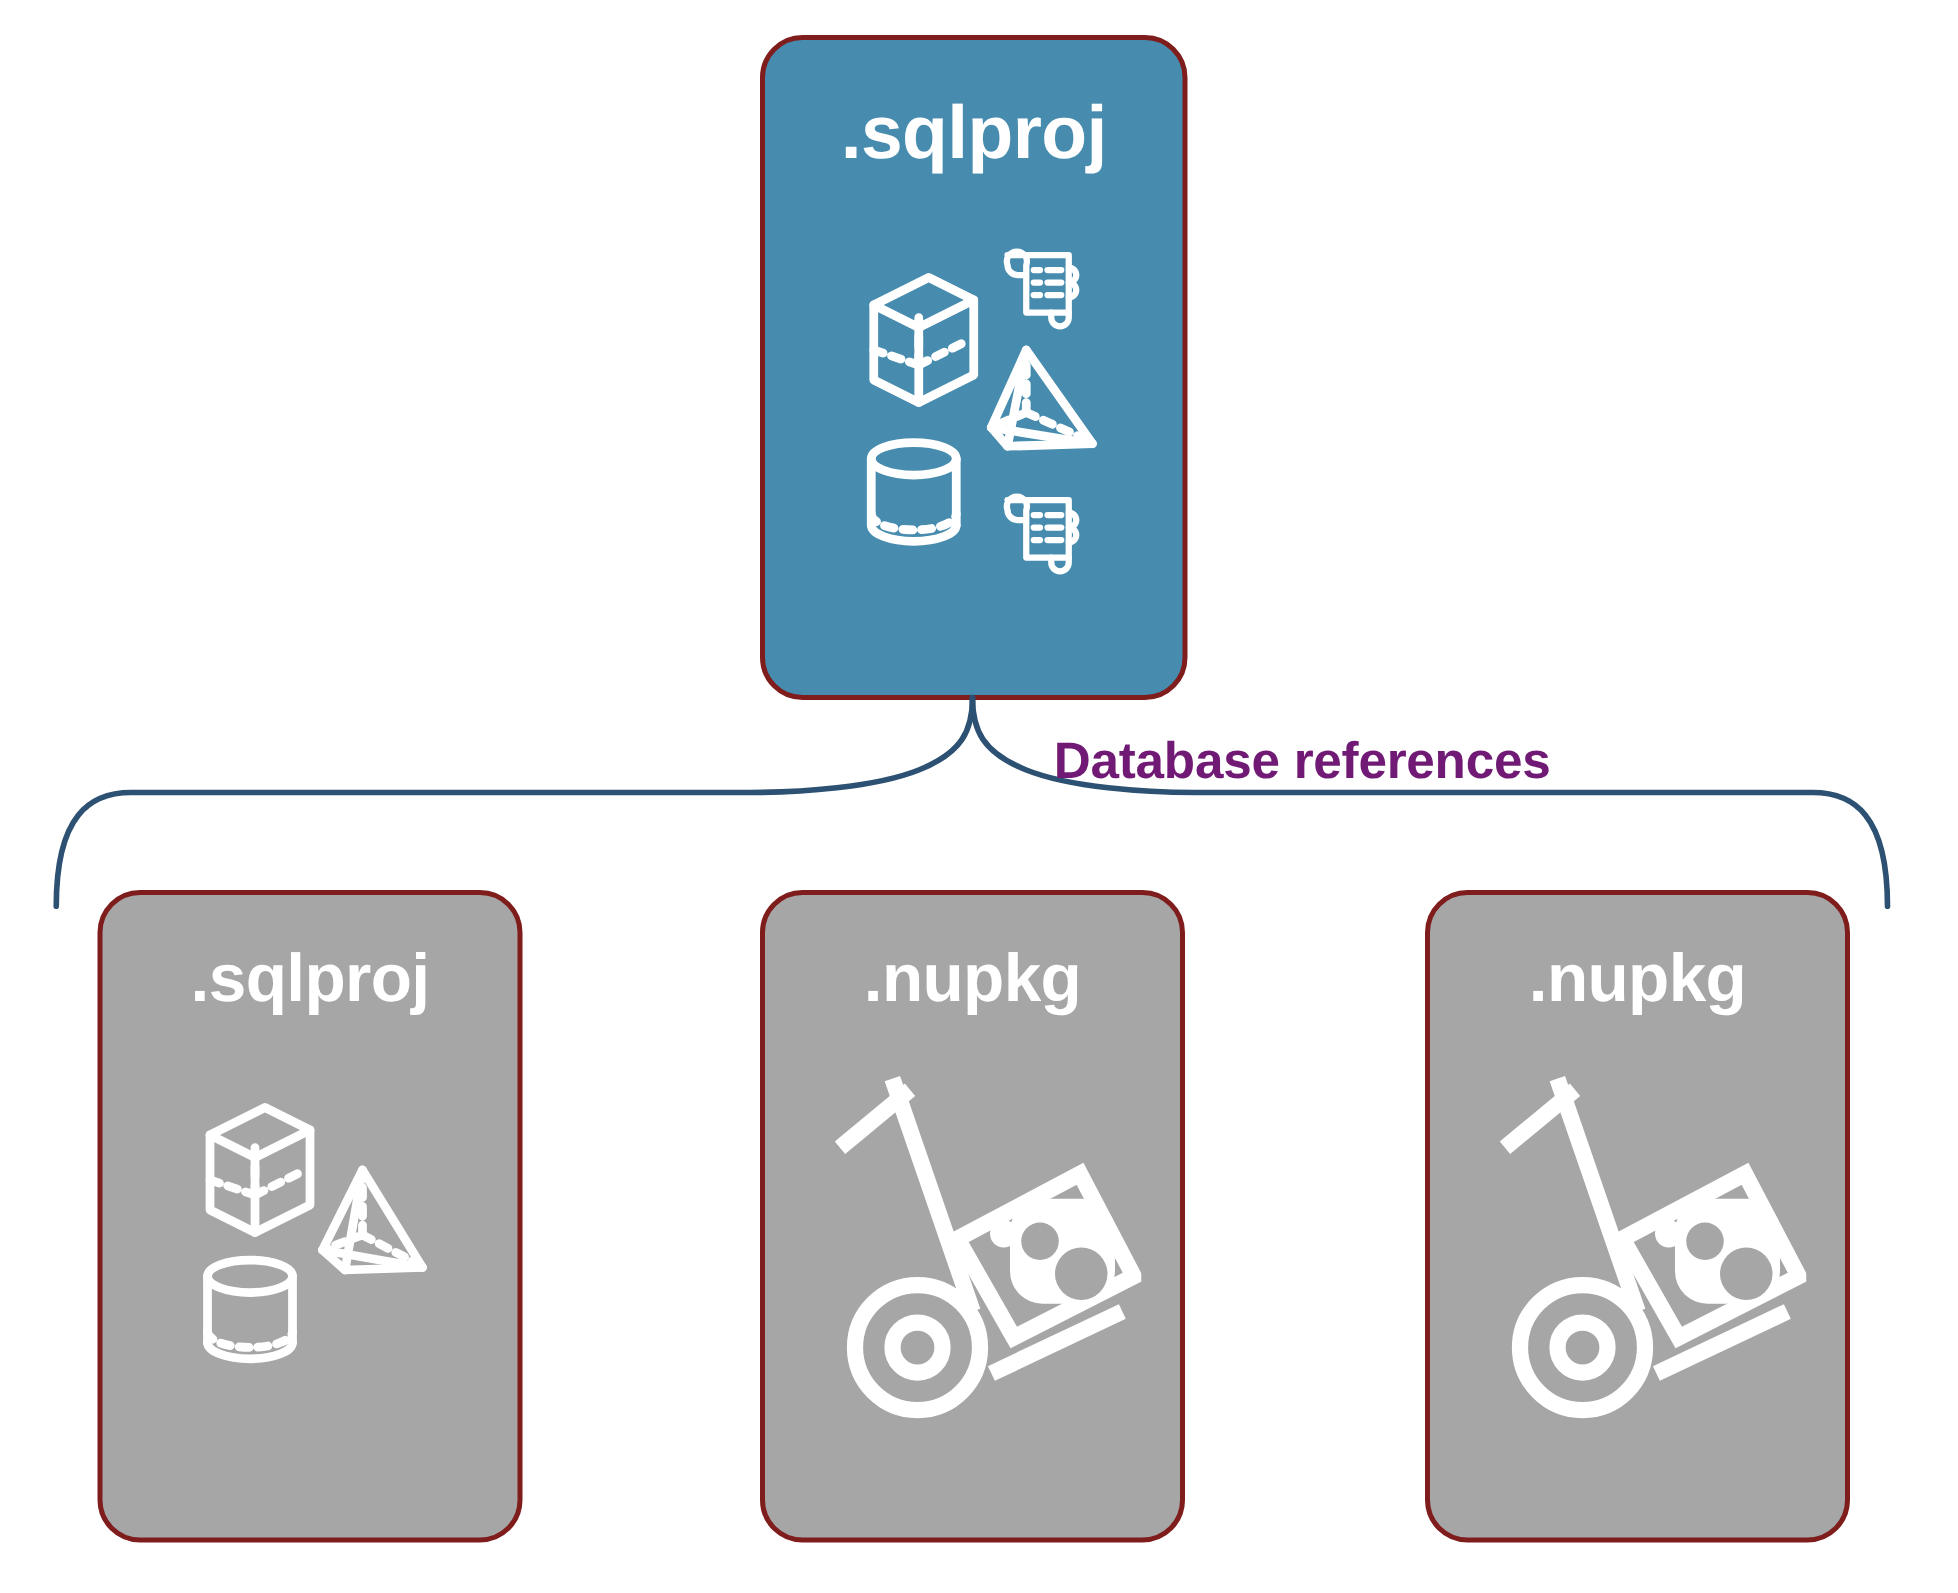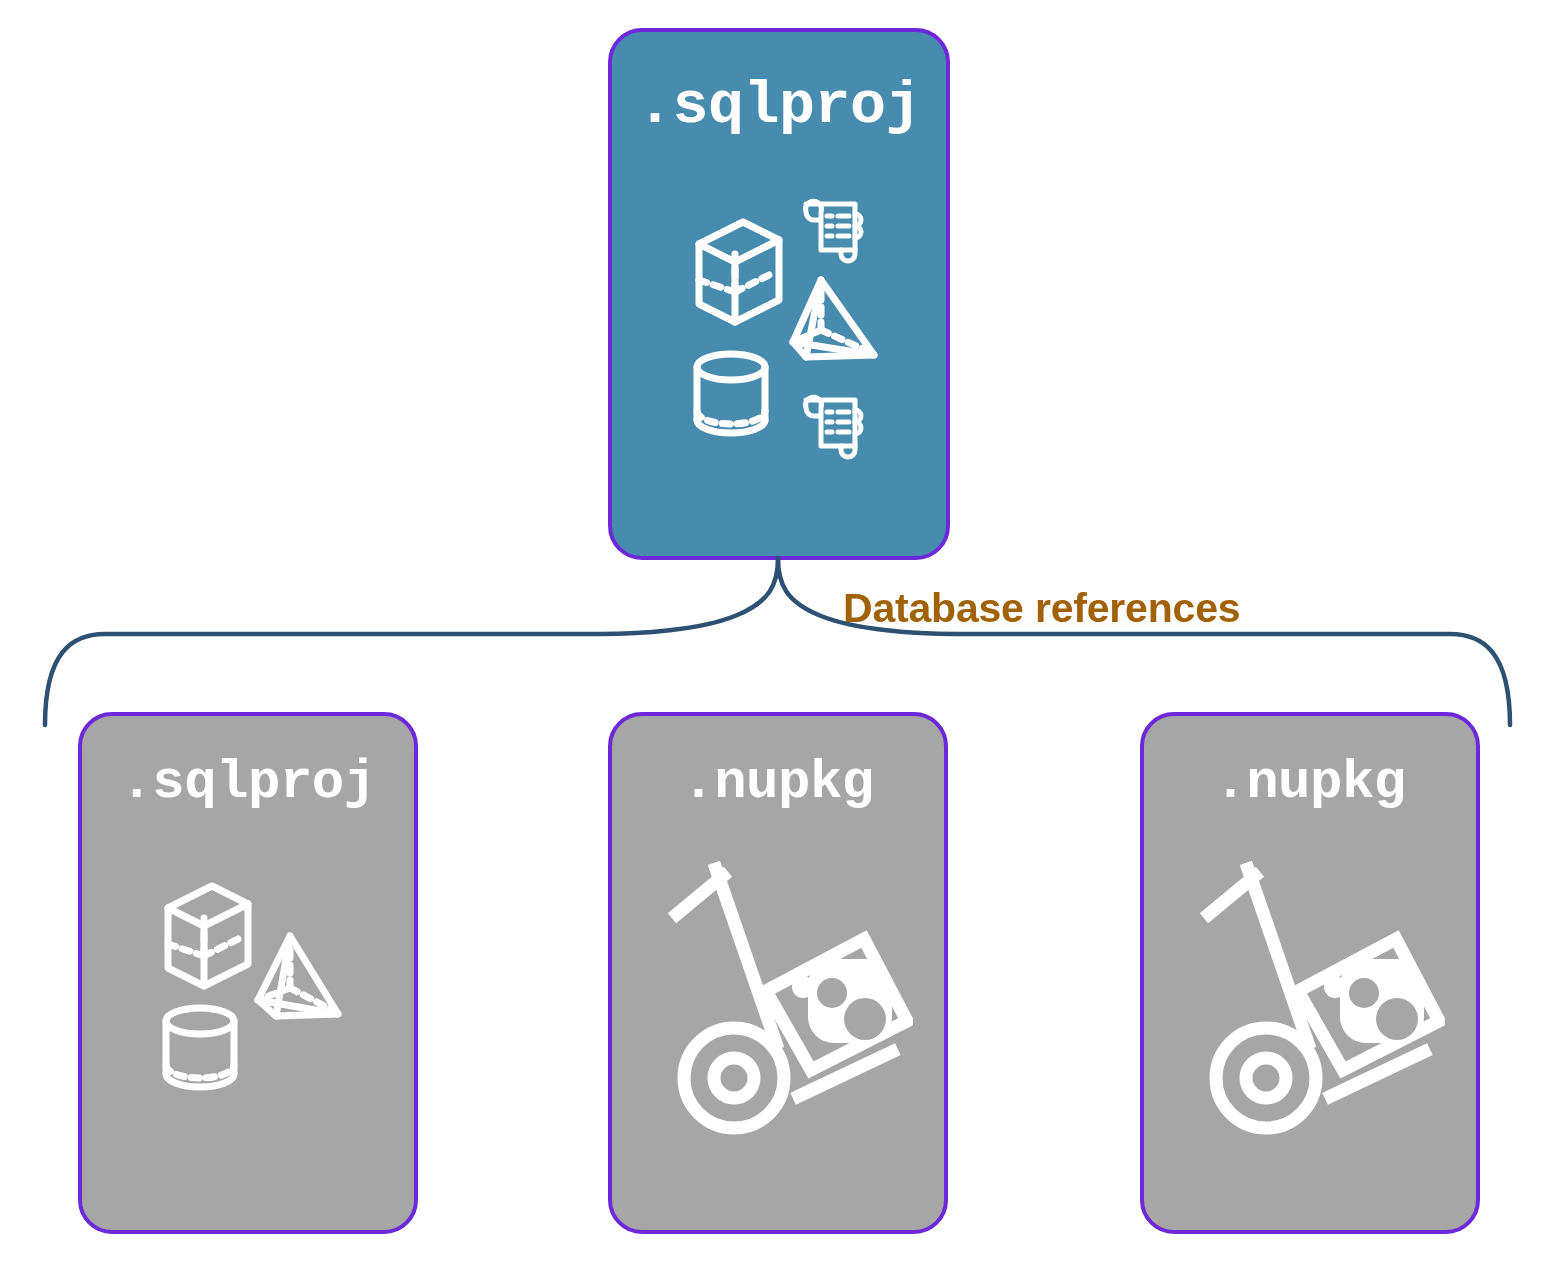--- a/index.html
+++ b/index.html
@@ -17,23 +17,22 @@
     height: 1274px;
     background: #ffffff;
     overflow: hidden;
   }
 
   
   .card {
     position: absolute;
     box-sizing: border-box;
     border-radius: 34px;
-    border: 4px solid #6d28d9;
+    border: 4px solid #7f1d1d;
     overflow: hidden;
-    font-family: Liberation Mono, monospace;
   }
   .card.primary { background: #478caf; }
   .card.secondary { background: #a6a6a6; }
 
   .card-title {
     position: absolute;
     left: 0;
     right: 0;
     text-align: center;
     color: #ffffff;
@@ -67,21 +66,21 @@
     height: 220px;
     pointer-events: none;
   }
 
   #brace-label {
     position: absolute;
     left: 843px;
     top: 585px;
     font-size: 41px;
     font-weight: bold;
-    color: #a16207;
+    color: #701a75;
     white-space: nowrap;
     letter-spacing: -0.2px;
     user-select: none;
   }
 </style>
 </head>
 <body>
 
 <div id="stage">
 

